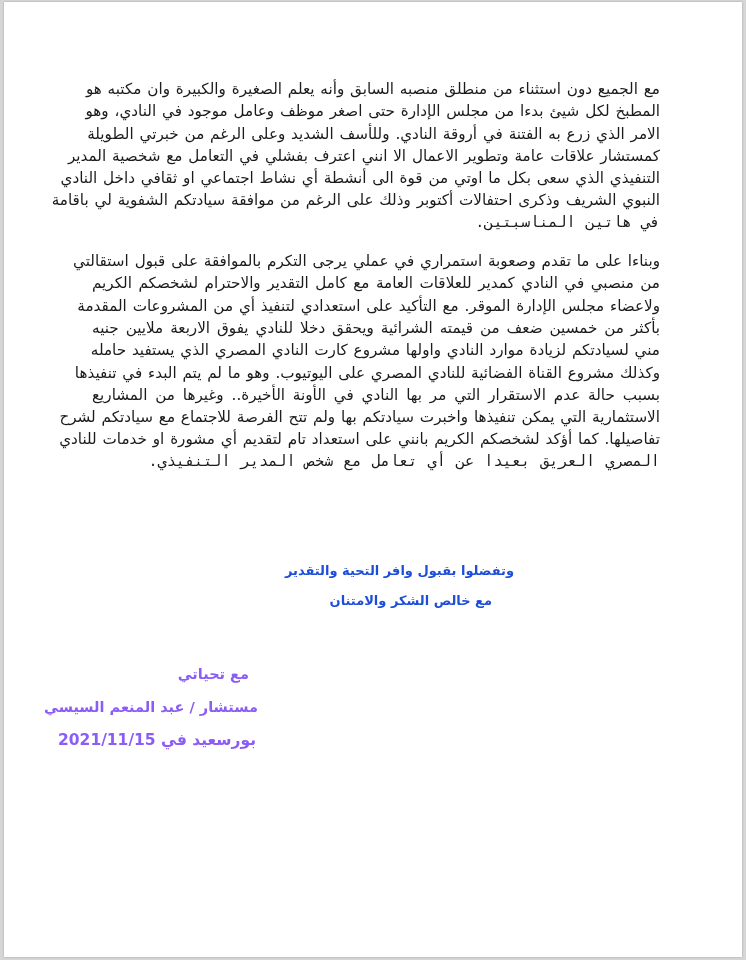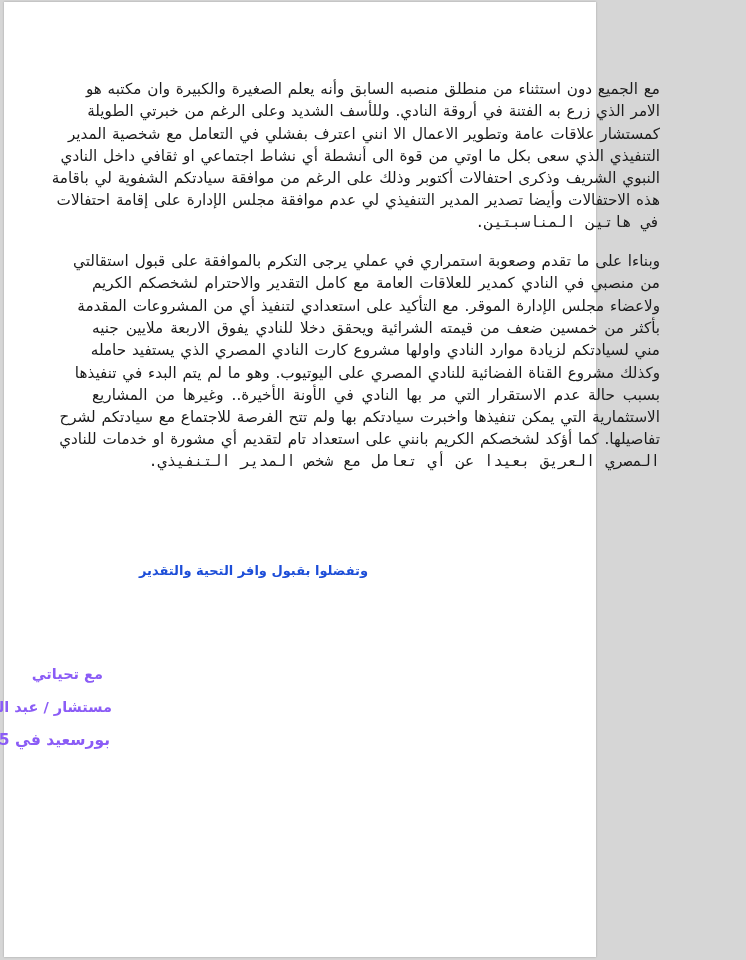--- a/index.html
+++ b/index.html
@@ -17,21 +17,21 @@
     .frame {
       position: absolute;
       left: 0; top: 0;
       width: 746px; height: 960px;
       background: #d6d6d6;
     }
     .page {
       position: absolute;
       left: 4px;
       top: 2px;
-      width: 592px;
+      width: 738px;
       height: 955px;
       background: #ffffff;
       box-shadow: 0 0 2px rgba(0,0,0,0.25);
     }
     .letter {
       position: absolute;
       left: 88px;
       top: 76px;
       width: 568px;
       direction: rtl;
@@ -82,40 +82,41 @@
     .sig.s3 { right: 486px; top: 729px; font-size: 15.5px; }
   </style>
 </head>
 <body>
 
 <div class="frame">
   <div class="page">
     <div class="letter">
       <p class="para">
         <span class="line">مع الجميع دون استثناء من منطلق منصبه السابق وأنه يعلم الصغيرة والكبيرة وان مكتبه هو</span>
+        <span class="line">المطبخ لكل شيئ بدءا من مجلس الإدارة حتى اصغر موظف وعامل موجود في النادي، وهو</span>
         <span class="line">الامر الذي زرع به الفتنة في أروقة النادي. وللأسف الشديد وعلى الرغم من خبرتي الطويلة</span>
         <span class="line">كمستشار علاقات عامة وتطوير الاعمال الا انني اعترف بفشلي في التعامل مع شخصية المدير</span>
         <span class="line">التنفيذي الذي سعى بكل ما اوتي من قوة الى أنشطة أي نشاط اجتماعي او ثقافي داخل النادي</span>
         <span class="line">النبوي الشريف وذكرى احتفالات أكتوبر وذلك على الرغم من موافقة سيادتكم الشفوية لي باقامة</span>
-        <span class="line">هذه الاحتفالات وأيضا تصدير المدير التنفيذي لي عدم موافقة مجلس الإدارة على إقامة احتفالات</span>
         <span class="line last">في هاتين المناسبتين.</span>
       </p>
       <p class="para">
         <span class="line">وبناءا على ما تقدم وصعوبة استمراري في عملي يرجى التكرم بالموافقة على قبول استقالتي</span>
         <span class="line">من منصبي في النادي كمدير للعلاقات العامة مع كامل التقدير والاحترام لشخصكم الكريم</span>
         <span class="line">ولاعضاء مجلس الإدارة الموقر. مع التأكيد على استعدادي لتنفيذ أي من المشروعات المقدمة</span>
         <span class="line">بأكثر من خمسين ضعف من قيمته الشرائية ويحقق دخلا للنادي يفوق الاربعة ملايين جنيه</span>
         <span class="line">مني لسيادتكم لزيادة موارد النادي واولها مشروع كارت النادي المصري الذي يستفيد حامله</span>
         <span class="line">وكذلك مشروع القناة الفضائية للنادي المصري على اليوتيوب. وهو ما لم يتم البدء في تنفيذها</span>
         <span class="line">بسبب حالة عدم الاستقرار التي مر بها النادي في الأونة الأخيرة.. وغيرها من المشاريع</span>
         <span class="line">الاستثمارية التي يمكن تنفيذها واخبرت سيادتكم بها ولم تتح الفرصة للاجتماع مع سيادتكم لشرح</span>
         <span class="line">تفاصيلها. كما أؤكد لشخصكم الكريم بانني على استعداد تام لتقديم أي مشورة او خدمات للنادي</span>
         <span class="line last">المصري العريق بعيدا عن أي تعامل مع شخص المدير التنفيذي.</span>
       </p>
     </div>
 
     <div class="closing c1">وتفضلوا بقبول وافر التحية والتقدير</div>
+    <div class="closing c2">مع خالص الشكر والامتنان</div>
 
     <div class="sig s1">مع تحياتي</div>
     <div class="sig s2">مستشار / عبد المنعم السيسي</div>
     <div class="sig s3">بورسعيد في 2021/11/15</div>
   </div>
 </div>
 
 </body></html>

